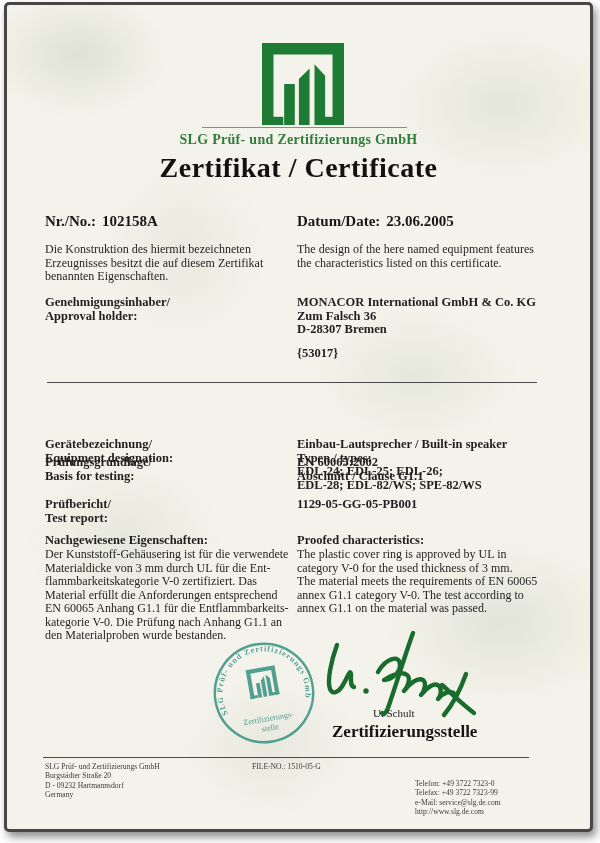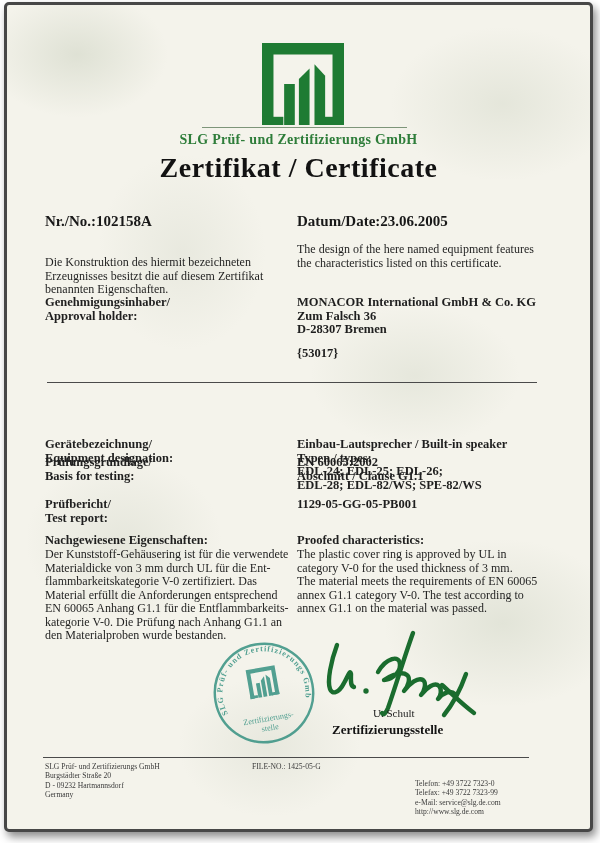--- a/index.html
+++ b/index.html
@@ -20,39 +20,39 @@
     color:#1f1f1f;
   }
   .abs{position:absolute;}
   .logo{left:253px; top:38px; width:86px; height:82px; color:#1e7b33;}
   .logo-rule{left:195px; top:122px; width:205px; height:0; border-top:1px solid #7d9579;}
   .brand{left:0; top:127px; width:100%; text-align:center;
          font-weight:bold; font-size:14px; color:#2e7d3a; letter-spacing:.3px;}
   .title{left:0; top:147px; width:100%; text-align:center;
          font-weight:bold; font-size:28px; color:#121212; letter-spacing:.5px;}
   .meta{font-weight:bold; font-size:15px; color:#181818;}
-  .meta .val{}
+  .meta .val{margin-left:6px;}
   .meta-left{left:38px; top:208px;}
   .meta-right{left:290px; top:208px;}
   .para{font-size:12px; line-height:13.5px; white-space:pre-line;}
   .col-l{left:38px; width:252px;}
   .col-r{left:290px; width:285px;}
-  .intro-l{top:251px;} .intro-r{top:238px;}
+  .intro-l{top:238px;} .intro-r{top:238px;}
   .fr-label,.fr-value{position:absolute; font-weight:bold; font-size:12.5px; line-height:13.5px; white-space:pre-line;}
   .fr-label{left:38px; width:250px;}
   .fr-value{left:290px; width:285px;}
   .t1{top:291px;} .t2{top:342px;} .t3{top:389px;margin-top:44px;} .t4{top:451px;} .t5{top:493px;}
   .midrule{left:40px; top:377px; width:490px; height:0; border-top:1.5px solid #4a4a4a;}
   .char-head{font-weight:bold; font-size:12.5px;}
   .ch-l{left:38px; top:528px;} .ch-r{left:290px; top:528px;}
   .body-l{top:543px;} .body-r{top:543px;}
   .seal{left:205px; top:636px; width:104px; height:104px; opacity:.82; transform:rotate(-10deg);}
   .signature{left:312px; top:624px; width:196px; height:94px;}
   .sig-name{left:325px; top:702px; font-size:11px; color:#1b1b1b;margin-left:41px;}
-  .sig-role{left:325px; top:717px; font-size:13px; font-weight:bold; color:#141414;}
+  .sig-role{left:325px; top:717px; font-size:17px; font-weight:bold; color:#141414;}
   .footrule{left:36px; top:752px; width:486px; height:0; border-top:1.5px solid #4a4a4a;}
   .foot{font-size:7.6px; line-height:9.4px; color:#3a3a3a; white-space:pre-line;
         font-family:"Liberation Serif","DejaVu Serif",serif;}
   .foot-addr{left:38px; top:757px; width:180px;}
   .foot-file{left:245px; top:757px; width:140px;}
   .foot-contact{left:408px; top:774px; width:150px;}
 </style>
 </head>
 <body>
 
@@ -157,19 +157,19 @@
   </svg>
 
   <div class="abs sig-name">U. Schult</div>
   <div class="abs sig-role">Zertifizierungsstelle</div>
 
   <div class="abs footrule"></div>
   <div class="abs foot foot-addr">SLG Prüf- und Zertifizierungs GmbH
 Burgstädter Straße 20
 D - 09232 Hartmannsdorf
 Germany</div>
-  <div class="abs foot foot-file">FILE-NO.: 1425-05-G</div>
+  <div class="abs foot foot-file">FILE-NO.: 1510-05-G</div>
   <div class="abs foot foot-contact">Telefon: +49 3722 7323-0
 Telefax: +49 3722 7323-99
 e-Mail: service@slg.de.com
 http://www.slg.de.com</div>
 
 </div>
 
 </body></html>

